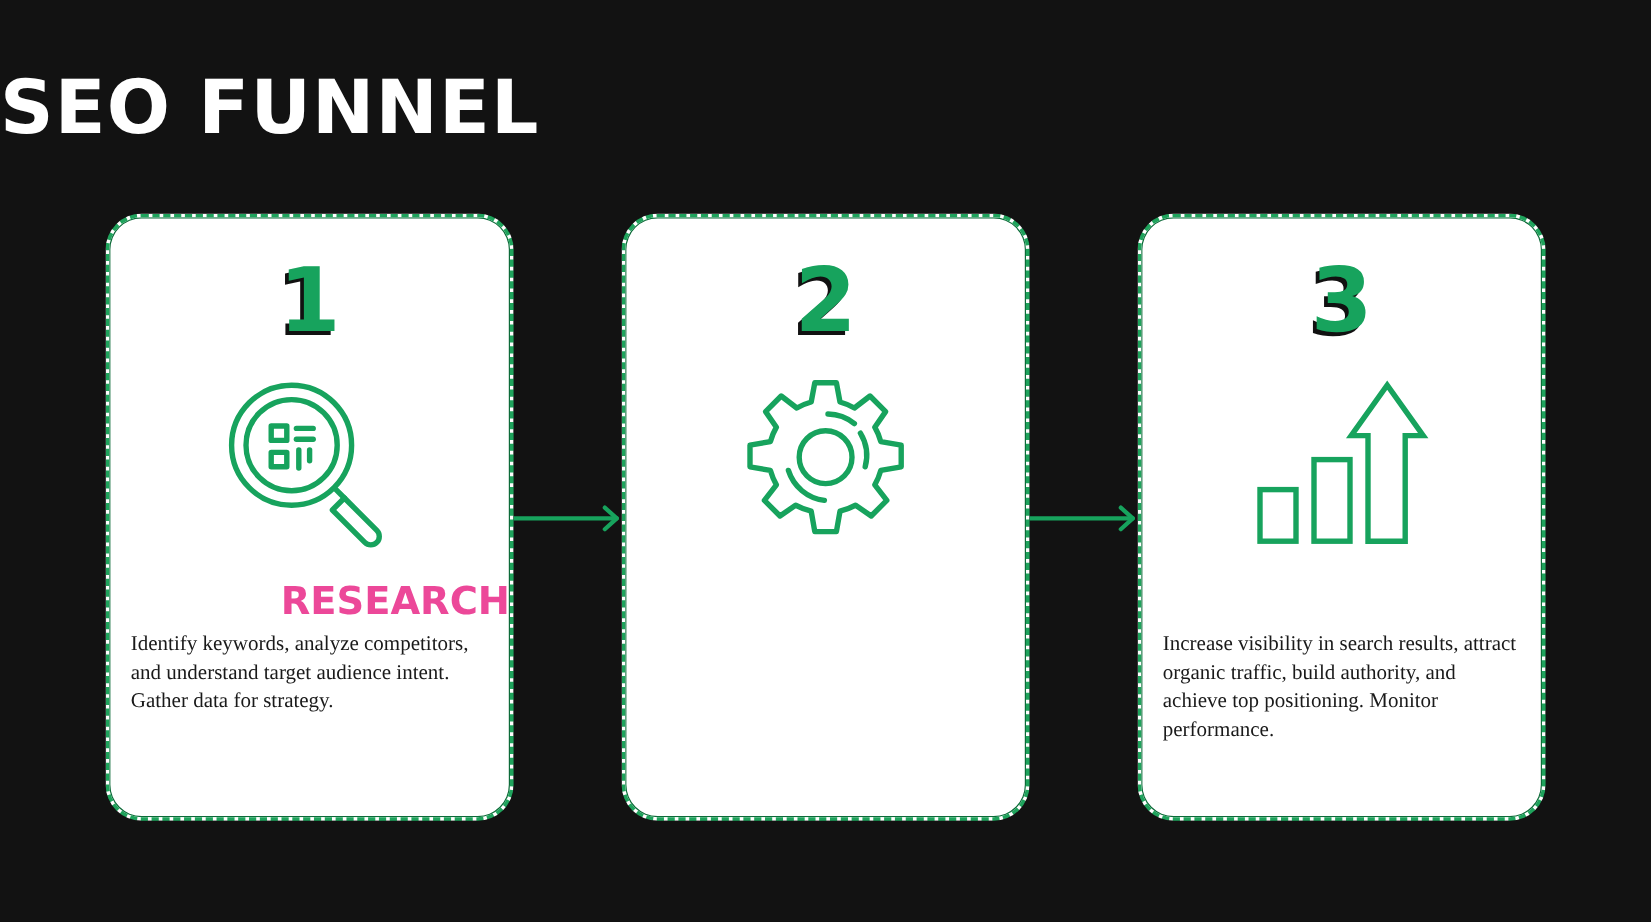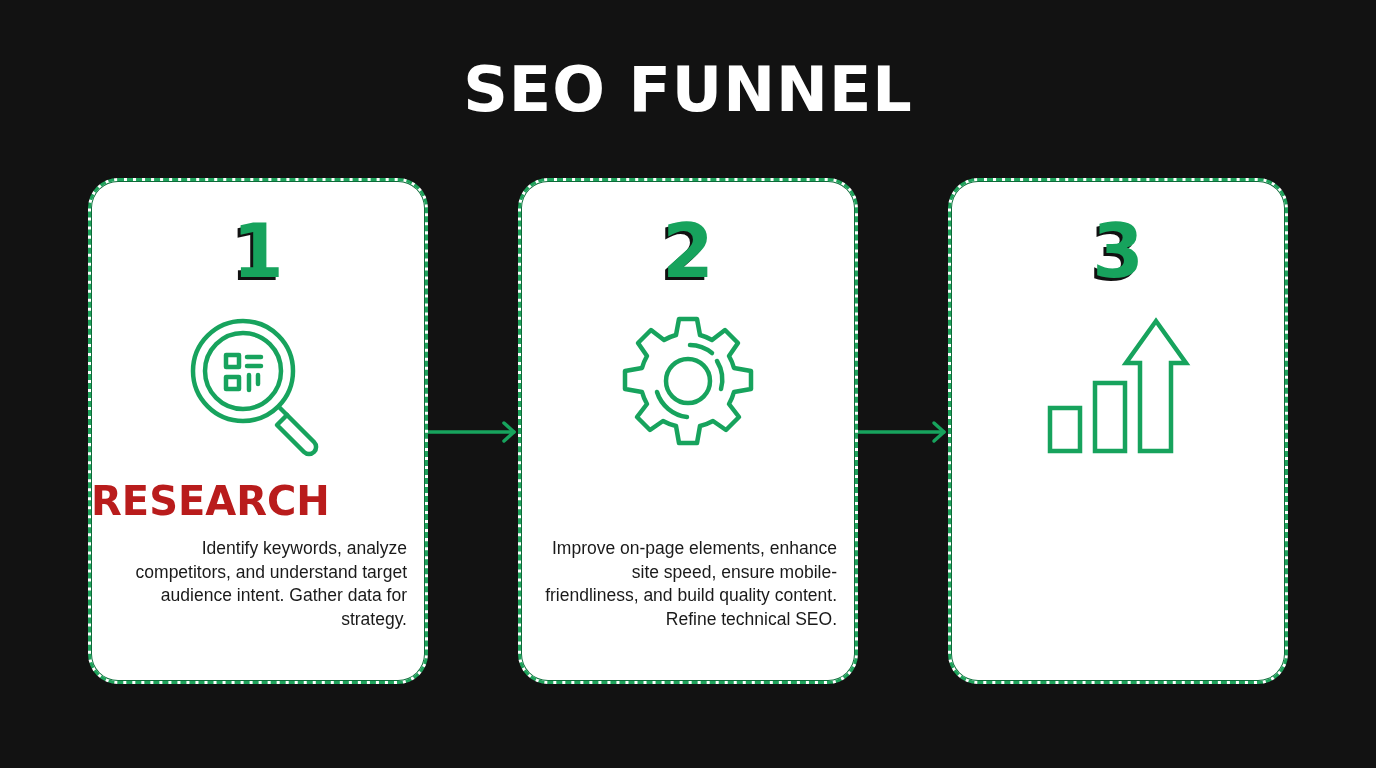--- a/index.html
+++ b/index.html
@@ -9,21 +9,20 @@
       height: 768px;
       background: #121212;
       overflow: hidden;
       font-family: "DejaVu Sans", sans-serif;
     }
     .title {
       position: absolute;
       top: 52px;
       left: 0;
       width: 1376px;
-      text-align: center;
       color: #ffffff;
       font-family: "DejaVu Sans", sans-serif;
       font-weight: bold;
       font-size: 62px;
       letter-spacing: 1px;
       line-height: 76px;
     }
     .card {
       position: absolute;
       top: 178px;
@@ -59,34 +58,34 @@
       height: 150px;
       display: flex;
       justify-content: center;
       align-items: center;
     }
     .card-heading {
       position: absolute;
       top: 300px;
       left: 0;
       width: 100%;
-      text-align: left;
+      text-align: right;
       font-family: "DejaVu Sans", sans-serif;
       font-weight: bold;
-      font-size: 40px;
+      font-size: 32px;
       line-height: 40px;
-      color: #b91c1c;
+      color: #ec4899;
     }
     .card-desc {
       position: absolute;
-      top: 356px;
+      top: 344px;
       left: 18px;
       right: 18px;
-      text-align: right;
-      font-family: Liberation Sans, sans-serif;
+      text-align: left;
+      font-family: Liberation Serif, serif;
       font-size: 17.5px;
       line-height: 23.5px;
       color: #1a1a1a;
     }
     .arrow {
       position: absolute;
       top: 420px;
       width: 92px;
       height: 24px;
     }
@@ -127,30 +126,30 @@
   <div class="step-number">2</div>
   <div class="icon-wrap">
     <svg width="150" height="150" viewBox="0 0 150 150" fill="none" stroke="#17a35d" stroke-width="4.5" stroke-linecap="round" stroke-linejoin="round">
       <path d="M66 8 L84 8 L87 24 A52 52 0 0 1 99 29 L112 19 L125 32 L116 45 A52 52 0 0 1 121 57 L138 60 L138 78 L121 81 A52 52 0 0 1 116 93 L126 106 L113 119 L100 110 A52 52 0 0 1 87 115 L84 132 L66 132 L63 115 A52 52 0 0 1 50 110 L37 119 L24 106 L34 93 A52 52 0 0 1 29 81 L12 78 L12 60 L29 57 A52 52 0 0 1 34 45 L25 32 L38 19 L51 29 A52 52 0 0 1 63 24 Z"></path>
       <circle cx="75" cy="70" r="22"></circle>
       <path d="M77 34 A36 36 0 0 1 99 42"></path>
       <path d="M104 50 A36 36 0 0 1 108 78"></path>
       <path d="M44 81 A36 36 0 0 0 74 106"></path>
     </svg>
   </div>
-  <div class="card-desc">Improve on-page elements, enhance site speed, ensure mobile-friendliness, and build quality content. Refine technical SEO.</div>
 </div>
 
 <svg class="arrow arrow-2" viewBox="0 0 92 24" fill="none" stroke="#17a35d" stroke-width="3.5" stroke-linecap="round" stroke-linejoin="round">
   <line x1="0" y1="12" x2="86" y2="12"></line>
   <polyline points="76,3 86,12 76,21"></polyline>
 </svg>
 
 <div class="card card-3">
   <div class="step-number">3</div>
   <div class="icon-wrap">
     <svg width="150" height="150" viewBox="0 0 150 150" fill="none" stroke="#17a35d" stroke-width="4.5" stroke-linejoin="miter">
       <rect x="7" y="97" width="30" height="43"></rect>
       <rect x="52" y="72" width="30" height="68"></rect>
       <path d="M97 140 L97 52 L83 52 L113 10 L143 52 L128 52 L128 140 Z"></path>
     </svg>
   </div>
+  <div class="card-desc">Increase visibility in search results, attract organic traffic, build authority, and achieve top positioning. Monitor performance.</div>
 </div>
 
 </body></html>

